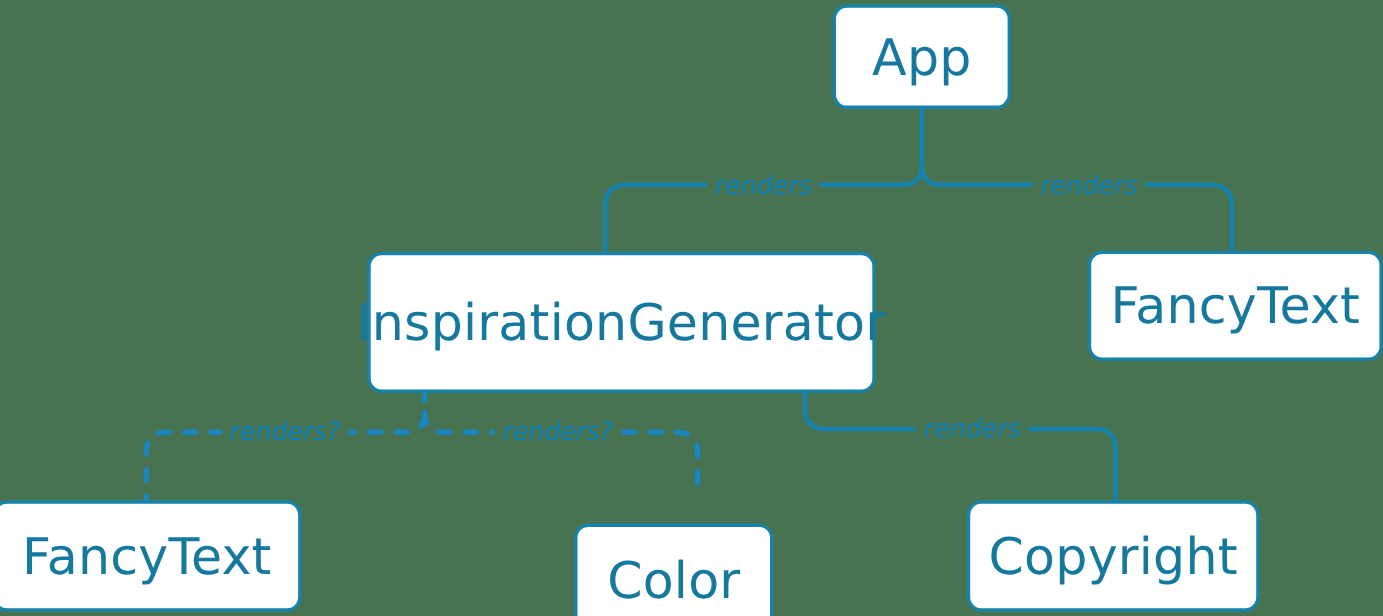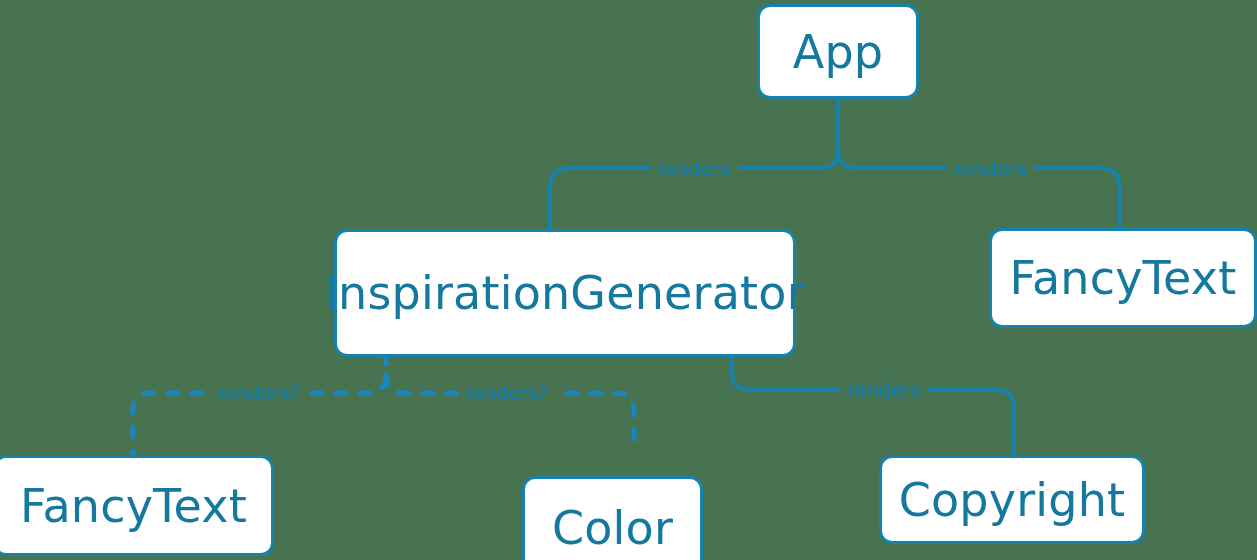--- a/index.html
+++ b/index.html
@@ -21,26 +21,27 @@
     display:flex;align-items:center;justify-content:center;
     color:#15789f;
     font-size:46px;
     letter-spacing:0.2px;
     white-space:nowrap;
     z-index:2;
   }
   .edge-label{
     position:absolute;
     color:#0b80bd;
-    font-size:19px;
+    font-size:23px;
     background:#477350;
     padding:0 7px;
     white-space:nowrap;
     z-index:3;
     transform:translate(-50%,-50%);
+    font-style:italic;
   }
 </style>
 </head>
 <body>
 
 <div id="stage">
 
   <svg class="edges" viewBox="0 0 1257 560">
 
     <path d="M838,99 L838,150 Q838,168 820,168 L570,168 Q550,168 550,188 L550,229" fill="none" stroke="#1583ad" stroke-width="4" stroke-linecap="round"></path>
@@ -66,21 +67,21 @@
   </div>
 
   <div class="node" style="left:-7px;top:455px;width:281px;height:101px;">
     <span>FancyText</span>
   </div>
 
   <div class="node" style="left:522px;top:452px;width:181px;height:104px;margin-top:24px;">
     <span>Color</span>
   </div>
 
-  <div class="node" style="left:879px;top:455px;width:266px;height:89px;">
+  <div class="node" style="left:879px;top:455px;width:266px;height:101px;">
     <span>Copyright</span>
   </div>
 
   <div class="edge-label" style="left:694px;top:169px;">
     <span>renders</span>
   </div>
   <div class="edge-label" style="left:990px;top:169px;">
     <span>renders</span>
   </div>
   <div class="edge-label" style="left:259px;top:393px;">

